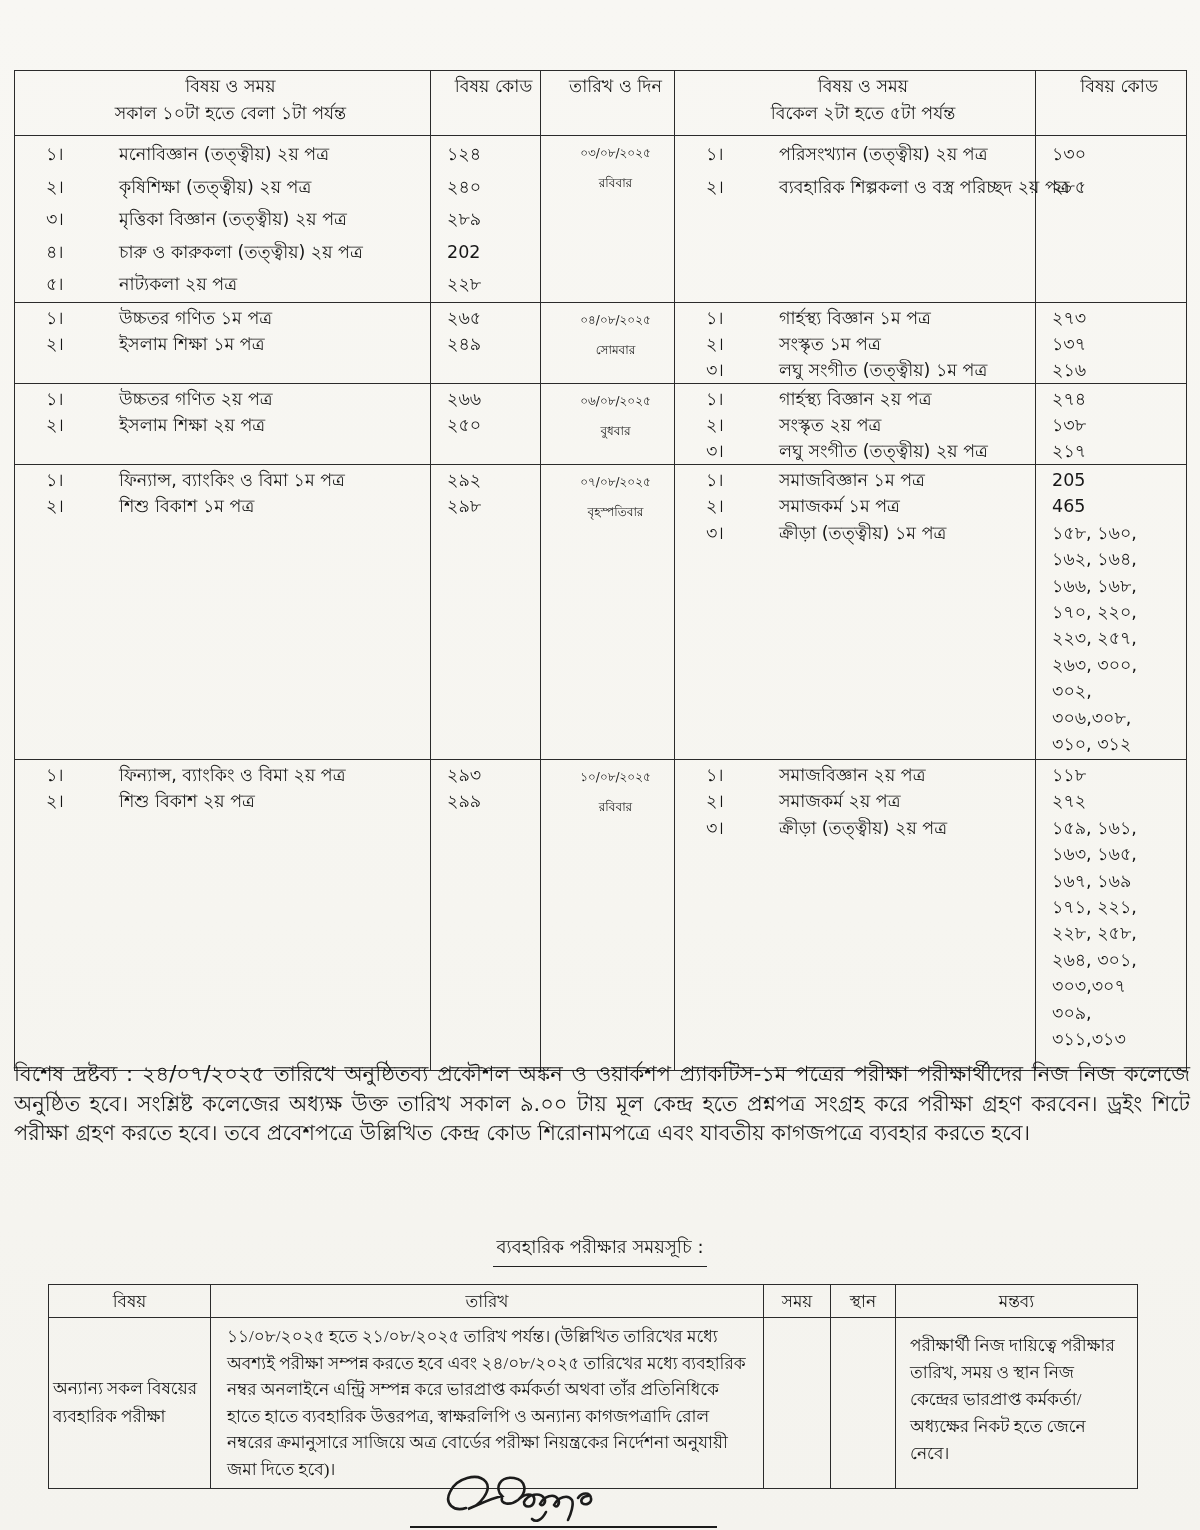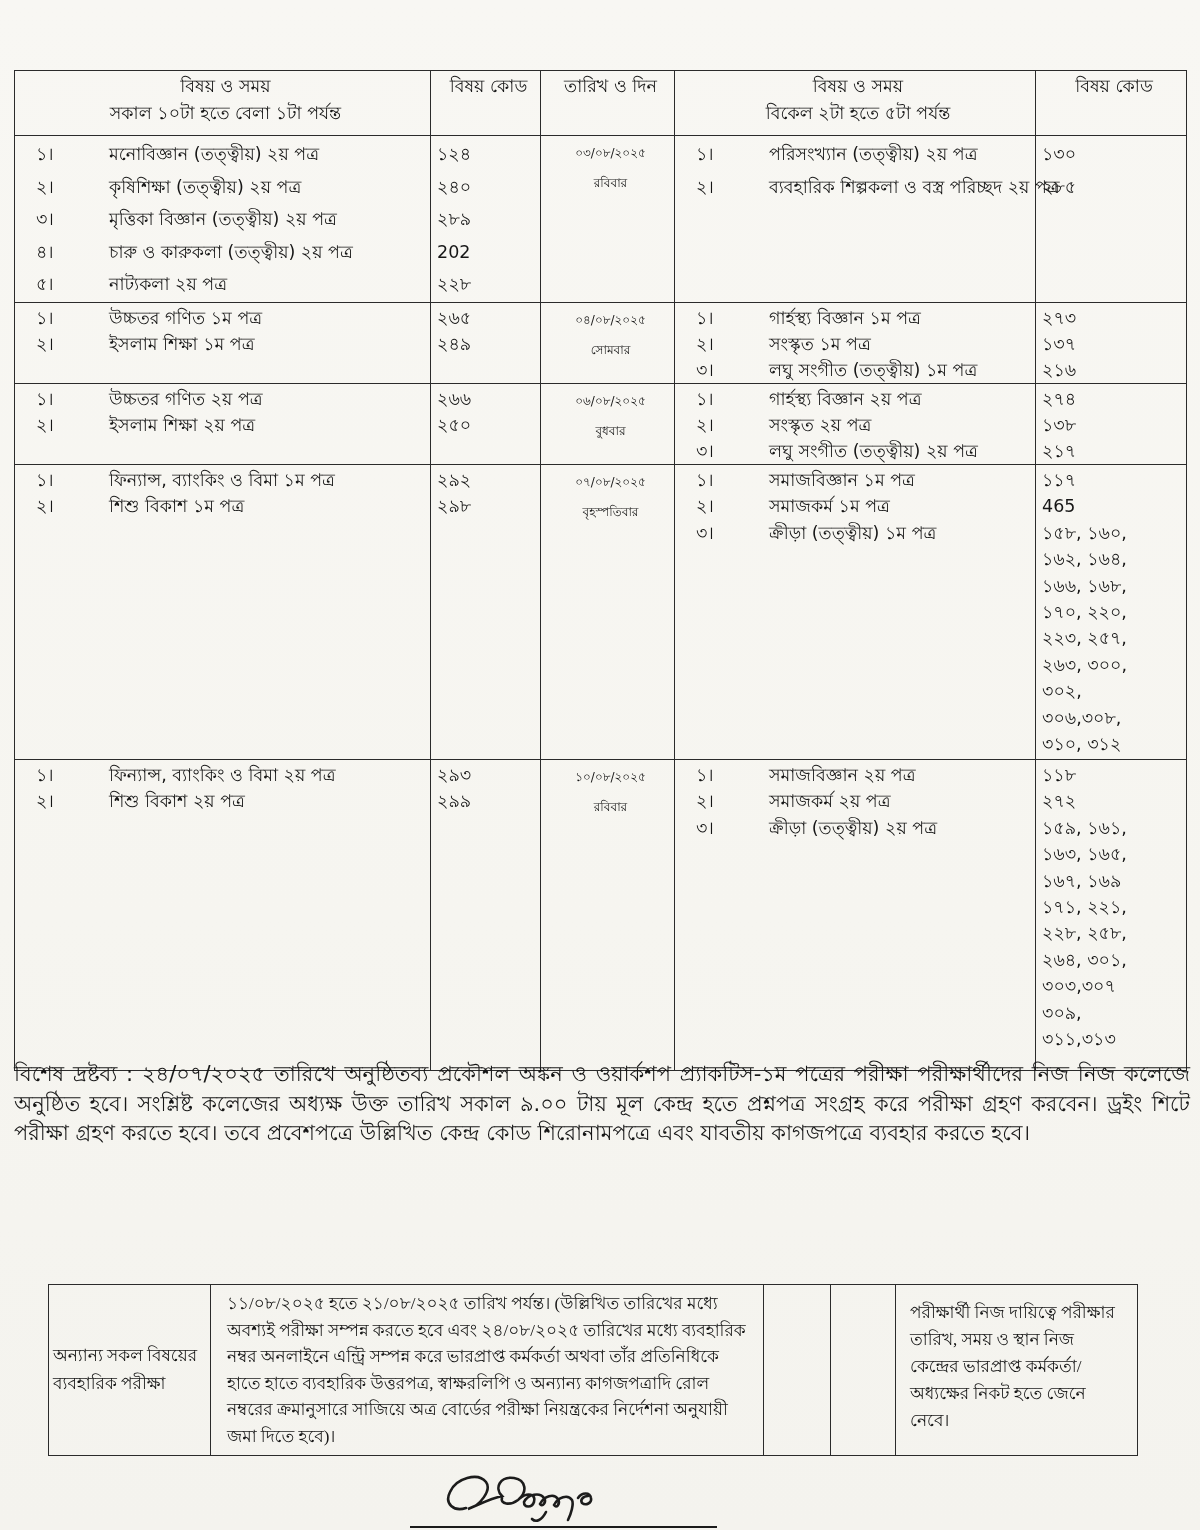--- a/index.html
+++ b/index.html
@@ -11,21 +11,21 @@
     position:relative;
     overflow:hidden;
   }
   .page{position:absolute;inset:0;background:linear-gradient(180deg,#f8f7f3 0%,#f6f5f0 60%,#f4f3ee 100%);}
 
   
   table.main{
     position:absolute;left:14px;top:70px;width:1172px;
     border-collapse:collapse;table-layout:fixed;
   }
-  table.main td{border:1.6px solid #2b2b2b;padding:2px 0 0 6px;vertical-align:top;}
+  table.main td{border:1.6px solid #2b2b2b;padding:2px 0 0 16px;vertical-align:top;}
   .hdr td{vertical-align:middle;text-align:center;font-size:17.5px;line-height:27px;height:62px;}
   tr.r1 td{height:164px;}
   tr.r2 td{height:76px;}
   tr.r3 td{height:78px;}
   tr.r4 td{height:292px;}
   tr.r5 td{height:308px;}
 
   .sline{display:flex;white-space:nowrap;font-size:17.5px;}
   .sl{flex:none;width:44px;padding-left:15px;}
   .stxt{flex:none;margin-left:29px;}
@@ -254,21 +254,21 @@
         <div class="sline">
               <span class="sl">২।</span>
               <span class="stxt">সমাজকর্ম ১ম পত্র</span>
             </div>
         <div class="sline">
               <span class="sl">৩।</span>
               <span class="stxt">ক্রীড়া (তত্ত্বীয়) ১ম পত্র</span>
             </div>
       </td>
       <td class="codes">
-        <div class="cline">১১৭</div>
+        <div class="cline">205</div>
         <div class="cline">465</div>
         <div class="cline">১৫৮, ১৬০,
 ১৬২, ১৬৪,
 ১৬৬, ১৬৮,
 ১৭০, ২২০,
 ২২৩, ২৫৭,
 ২৬৩,  ৩০০,
 ৩০২,
 ৩০৬,৩০৮,
 ৩১০, ৩১২</div>
@@ -320,30 +320,40 @@
 ৩০৩,৩০৭
 ৩০৯,
 ৩১১,৩১৩</div>
       </td>
     </tr>
   </tbody>
     </table>
 
   <div class="note">বিশেষ দ্রষ্টব্য : ২৪/০৭/২০২৫ তারিখে অনুষ্ঠিতব্য প্রকৌশল অঙ্কন ও ওয়ার্কশপ প্র্যাকটিস-১ম পত্রের পরীক্ষা পরীক্ষার্থীদের নিজ নিজ কলেজে অনুষ্ঠিত হবে। সংশ্লিষ্ট কলেজের অধ্যক্ষ উক্ত তারিখ সকাল ৯.০০ টায় মূল কেন্দ্র হতে প্রশ্নপত্র সংগ্রহ করে পরীক্ষা গ্রহণ করবেন। ড্রইং শিটে পরীক্ষা গ্রহণ করতে হবে। তবে প্রবেশপত্রে উল্লিখিত কেন্দ্র কোড শিরোনামপত্রে এবং যাবতীয় কাগজপত্রে ব্যবহার করতে হবে।</div>
 
+  <div class="ptitle-wrap">
+    <span class="ptitle">ব্যবহারিক পরীক্ষার সময়সূচি :</span>
+  </div>
 
   <table class="practical">
     <colgroup>
       <col style="width:162px">
         <col style="width:553px">
         <col style="width:67px">
         <col style="width:65px">
         <col style="width:242px">
     </colgroup>
     <tbody>
+        <tr class="phdr">
+      <td>বিষয়</td>
+      <td>তারিখ</td>
+      <td>সময়</td>
+      <td>স্থান</td>
+      <td>মন্তব্য</td>
+    </tr>
     <tr class="pbody">
       <td class="p-subject">অন্যান্য সকল বিষয়ের ব্যবহারিক পরীক্ষা</td>
       <td class="p-date">১১/০৮/২০২৫ হতে ২১/০৮/২০২৫ তারিখ পর্যন্ত। (উল্লিখিত তারিখের মধ্যে অবশ্যই পরীক্ষা সম্পন্ন করতে হবে এবং ২৪/০৮/২০২৫ তারিখের মধ্যে ব্যবহারিক নম্বর অনলাইনে এন্ট্রি সম্পন্ন করে ভারপ্রাপ্ত কর্মকর্তা অথবা তাঁর প্রতিনিধিকে হাতে হাতে ব্যবহারিক উত্তরপত্র, স্বাক্ষরলিপি ও অন্যান্য কাগজপত্রাদি রোল নম্বরের ক্রমানুসারে সাজিয়ে অত্র বোর্ডের পরীক্ষা নিয়ন্ত্রকের নির্দেশনা অনুযায়ী জমা দিতে হবে)।</td>
       <td class="p-empty"></td>
       <td class="p-empty"></td>
       <td class="p-remarks">পরীক্ষার্থী নিজ দায়িত্বে পরীক্ষার তারিখ, সময় ও স্থান নিজ কেন্দ্রের ভারপ্রাপ্ত কর্মকর্তা/অধ্যক্ষের নিকট হতে জেনে নেবে।</td>
     </tr>
   </tbody>
     </table>
 

